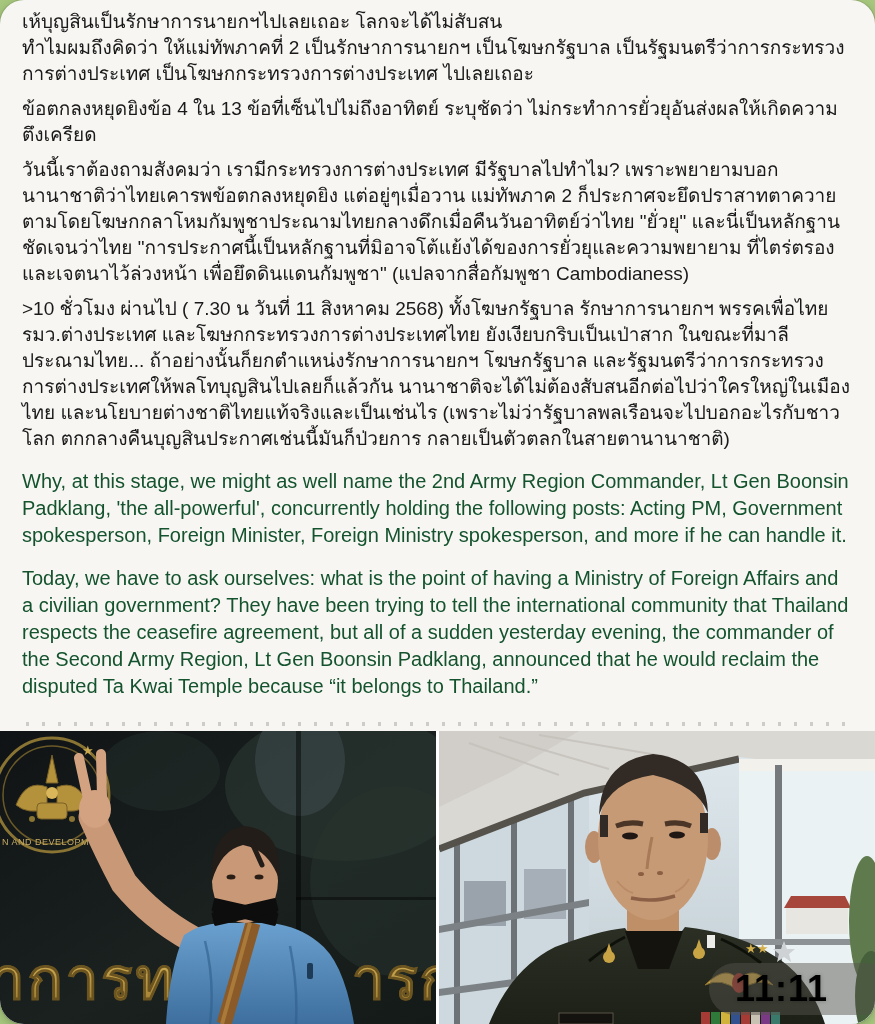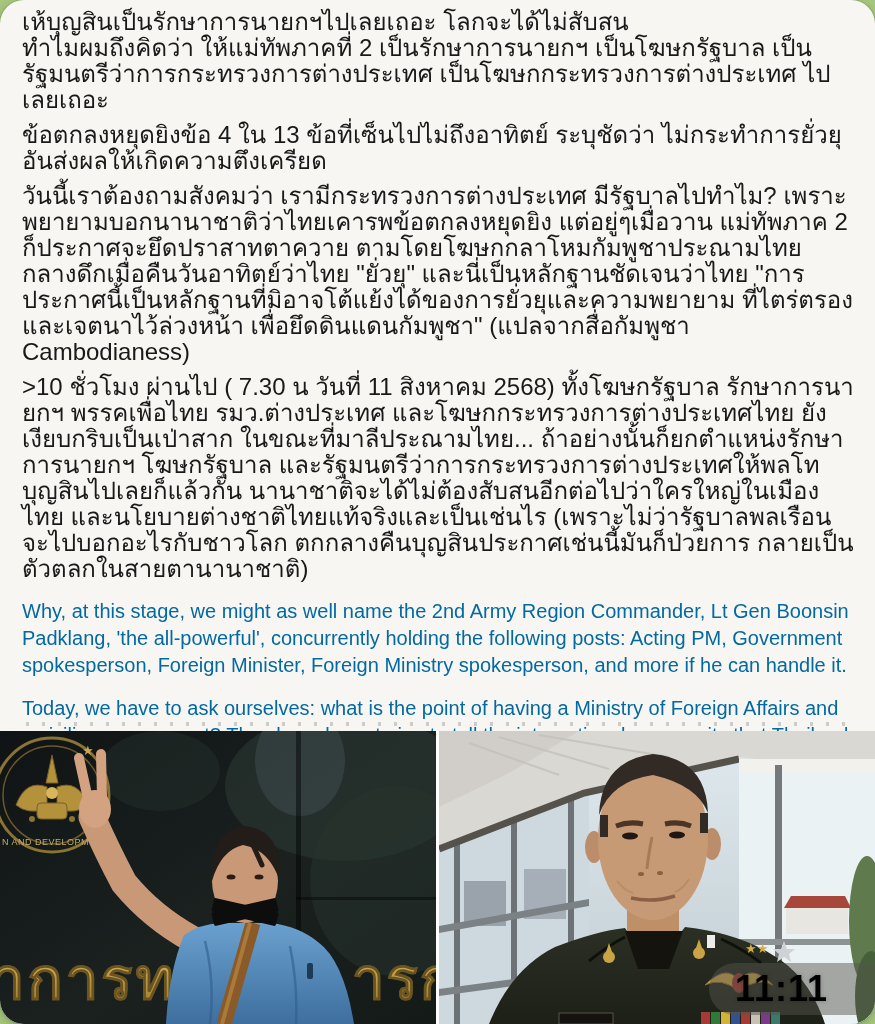--- a/index.html
+++ b/index.html
@@ -14,24 +14,24 @@
     border-radius:24px;
     overflow:hidden;
     box-shadow:0 0 0 1px rgba(0,0,0,.10), 0 3px 10px rgba(0,0,0,.20);
   }
   .text-area{
     position:absolute;top:0;left:0;right:0;height:731px;
     padding:9px 20px 0 22px;box-sizing:border-box;overflow:hidden;
     color:#191919;
   }
   p.thai{
-    font-size:24px;line-height:26px;margin:0 0 9px 0;
+    font-size:19px;line-height:26px;margin:0 0 9px 0;
     white-space:pre-line;letter-spacing:0;
   }
-  p.eng{font-size:20px;line-height:27px;margin:16px 0 9px 0;color:#0369a1;}
+  p.eng{font-size:20px;line-height:27px;margin:16px 0 9px 0;color:#14532d;}
   p.byline{margin-bottom:0;}
   .hashtags{
     color:#2e67a8;font-weight:bold;font-size:20px;line-height:26px;
     margin:2px 0 12px 0;cursor:pointer;
   }
   .clipped-line{
     position:absolute;top:722px;left:26px;right:20px;height:4px;
     background:repeating-linear-gradient(90deg,#8d8d8d 0 3px,transparent 3px 16px);
     opacity:.40;
   }

